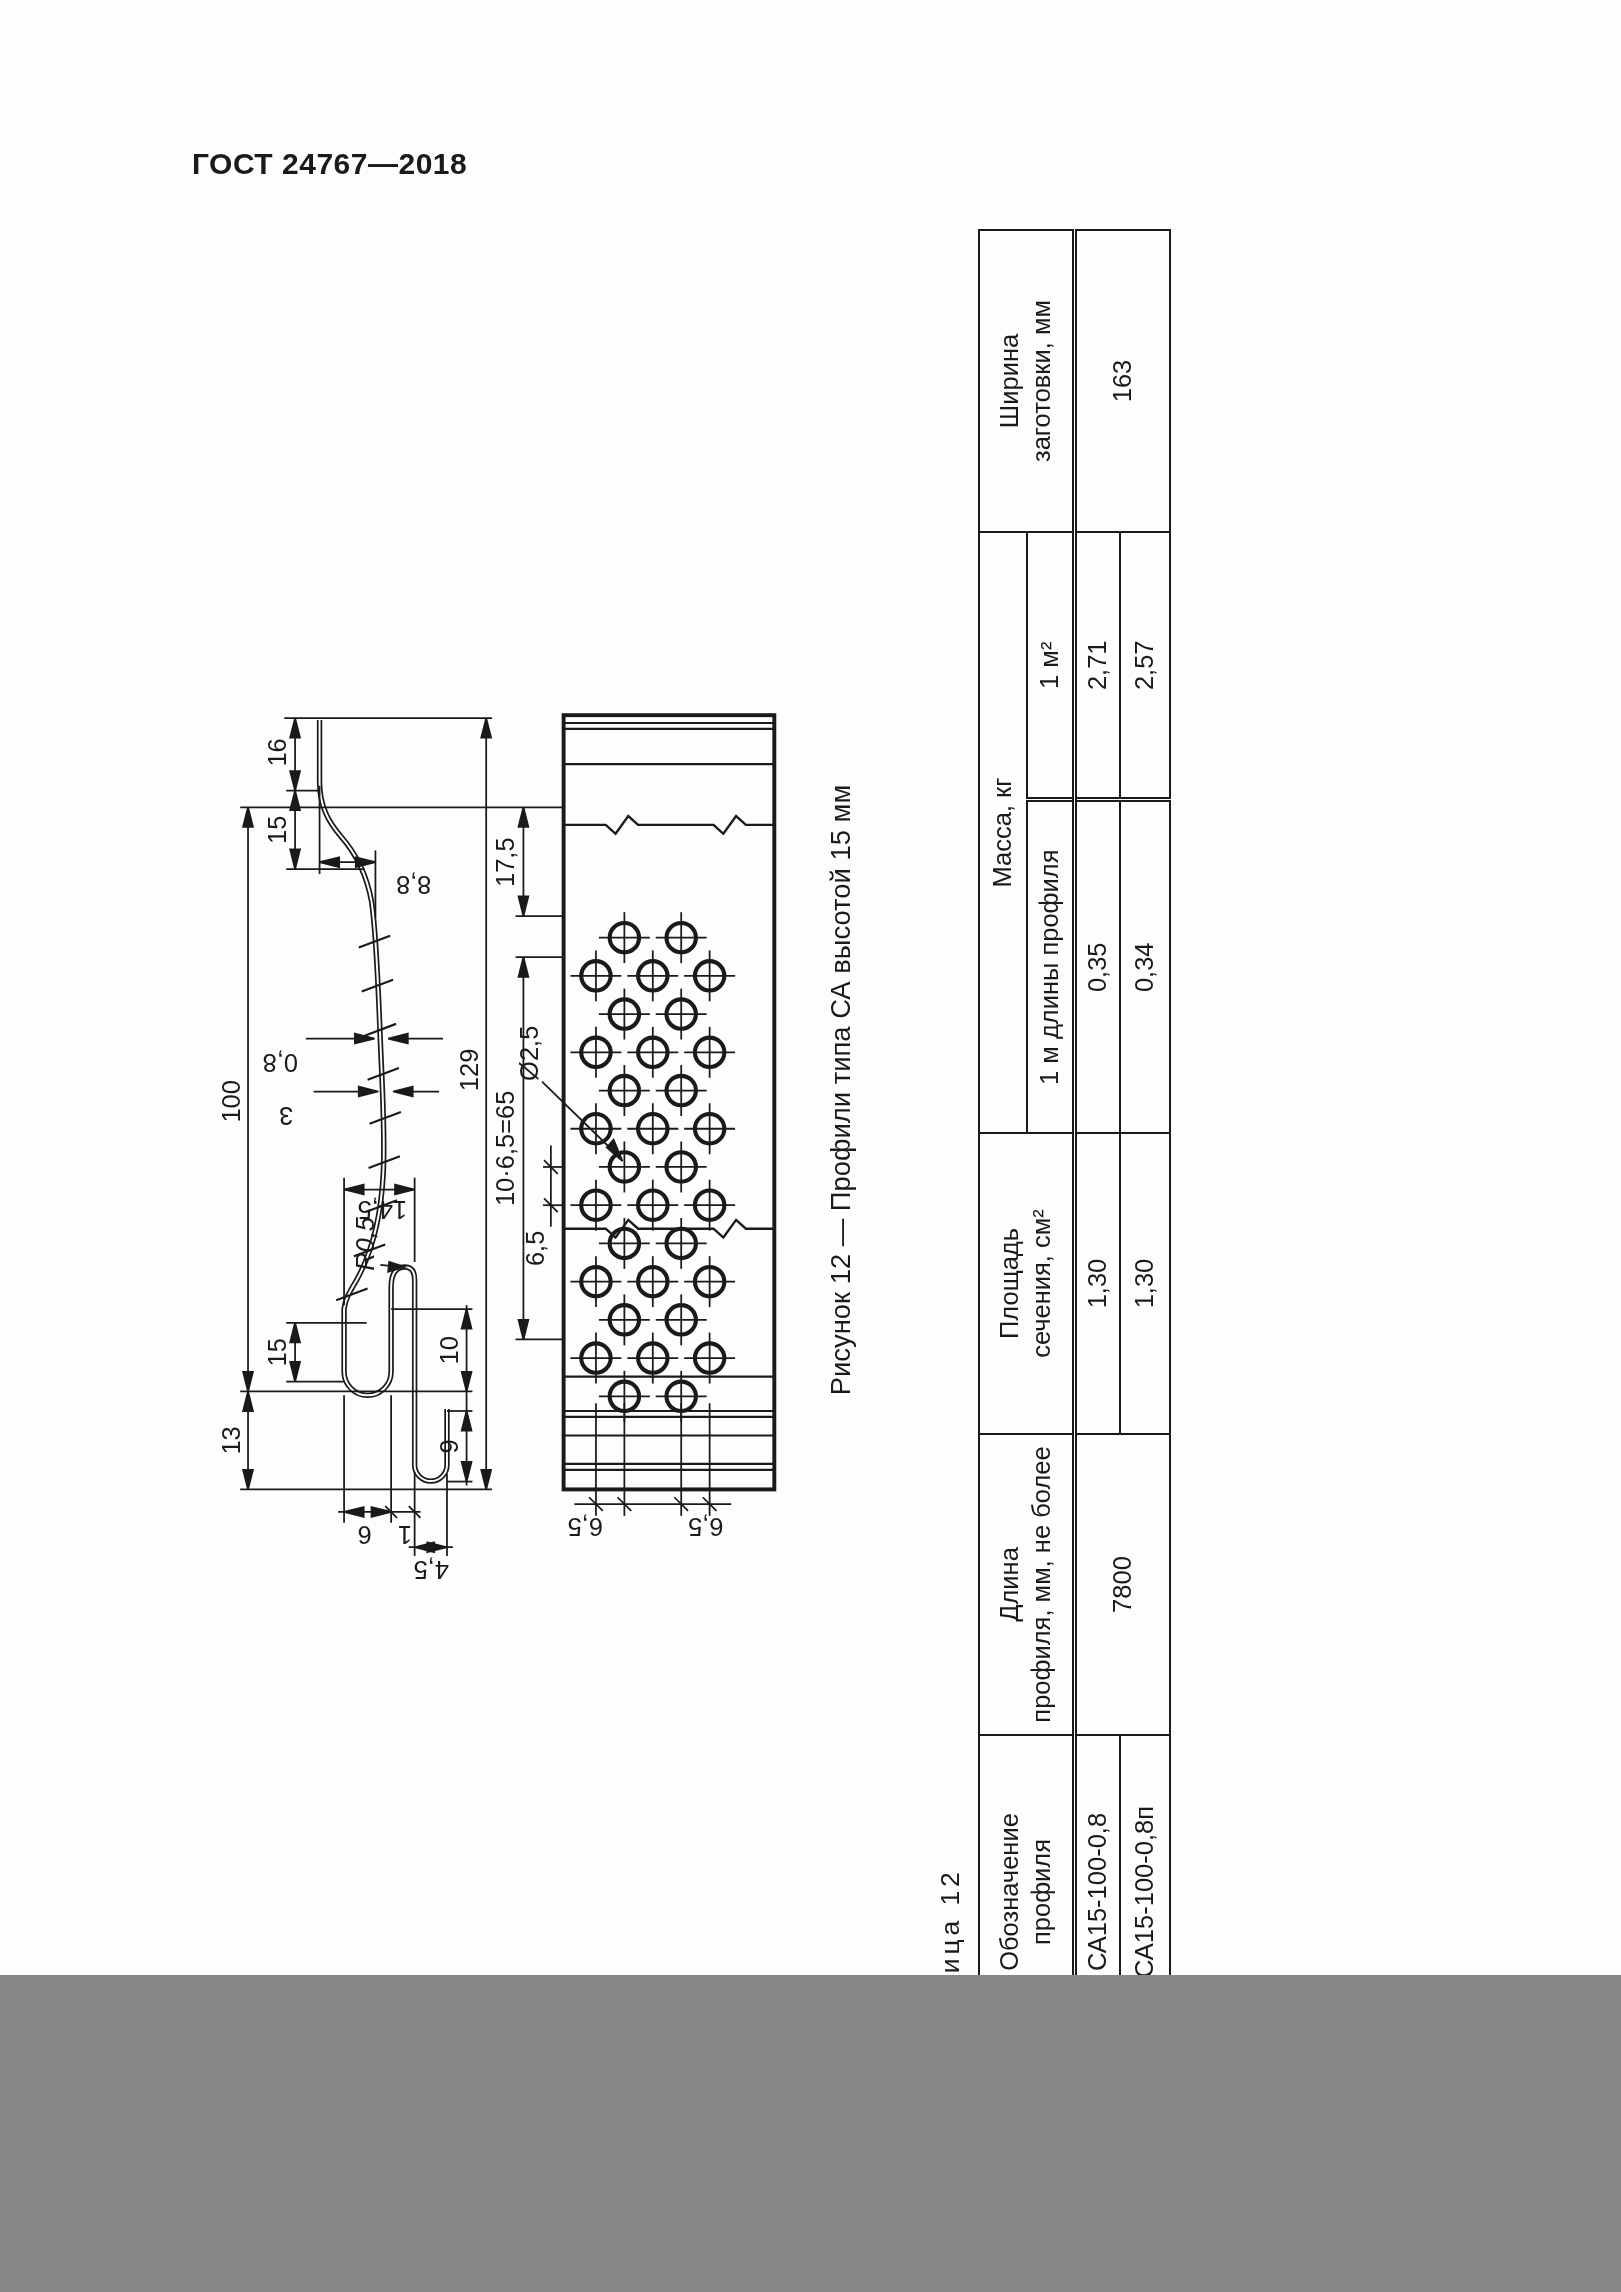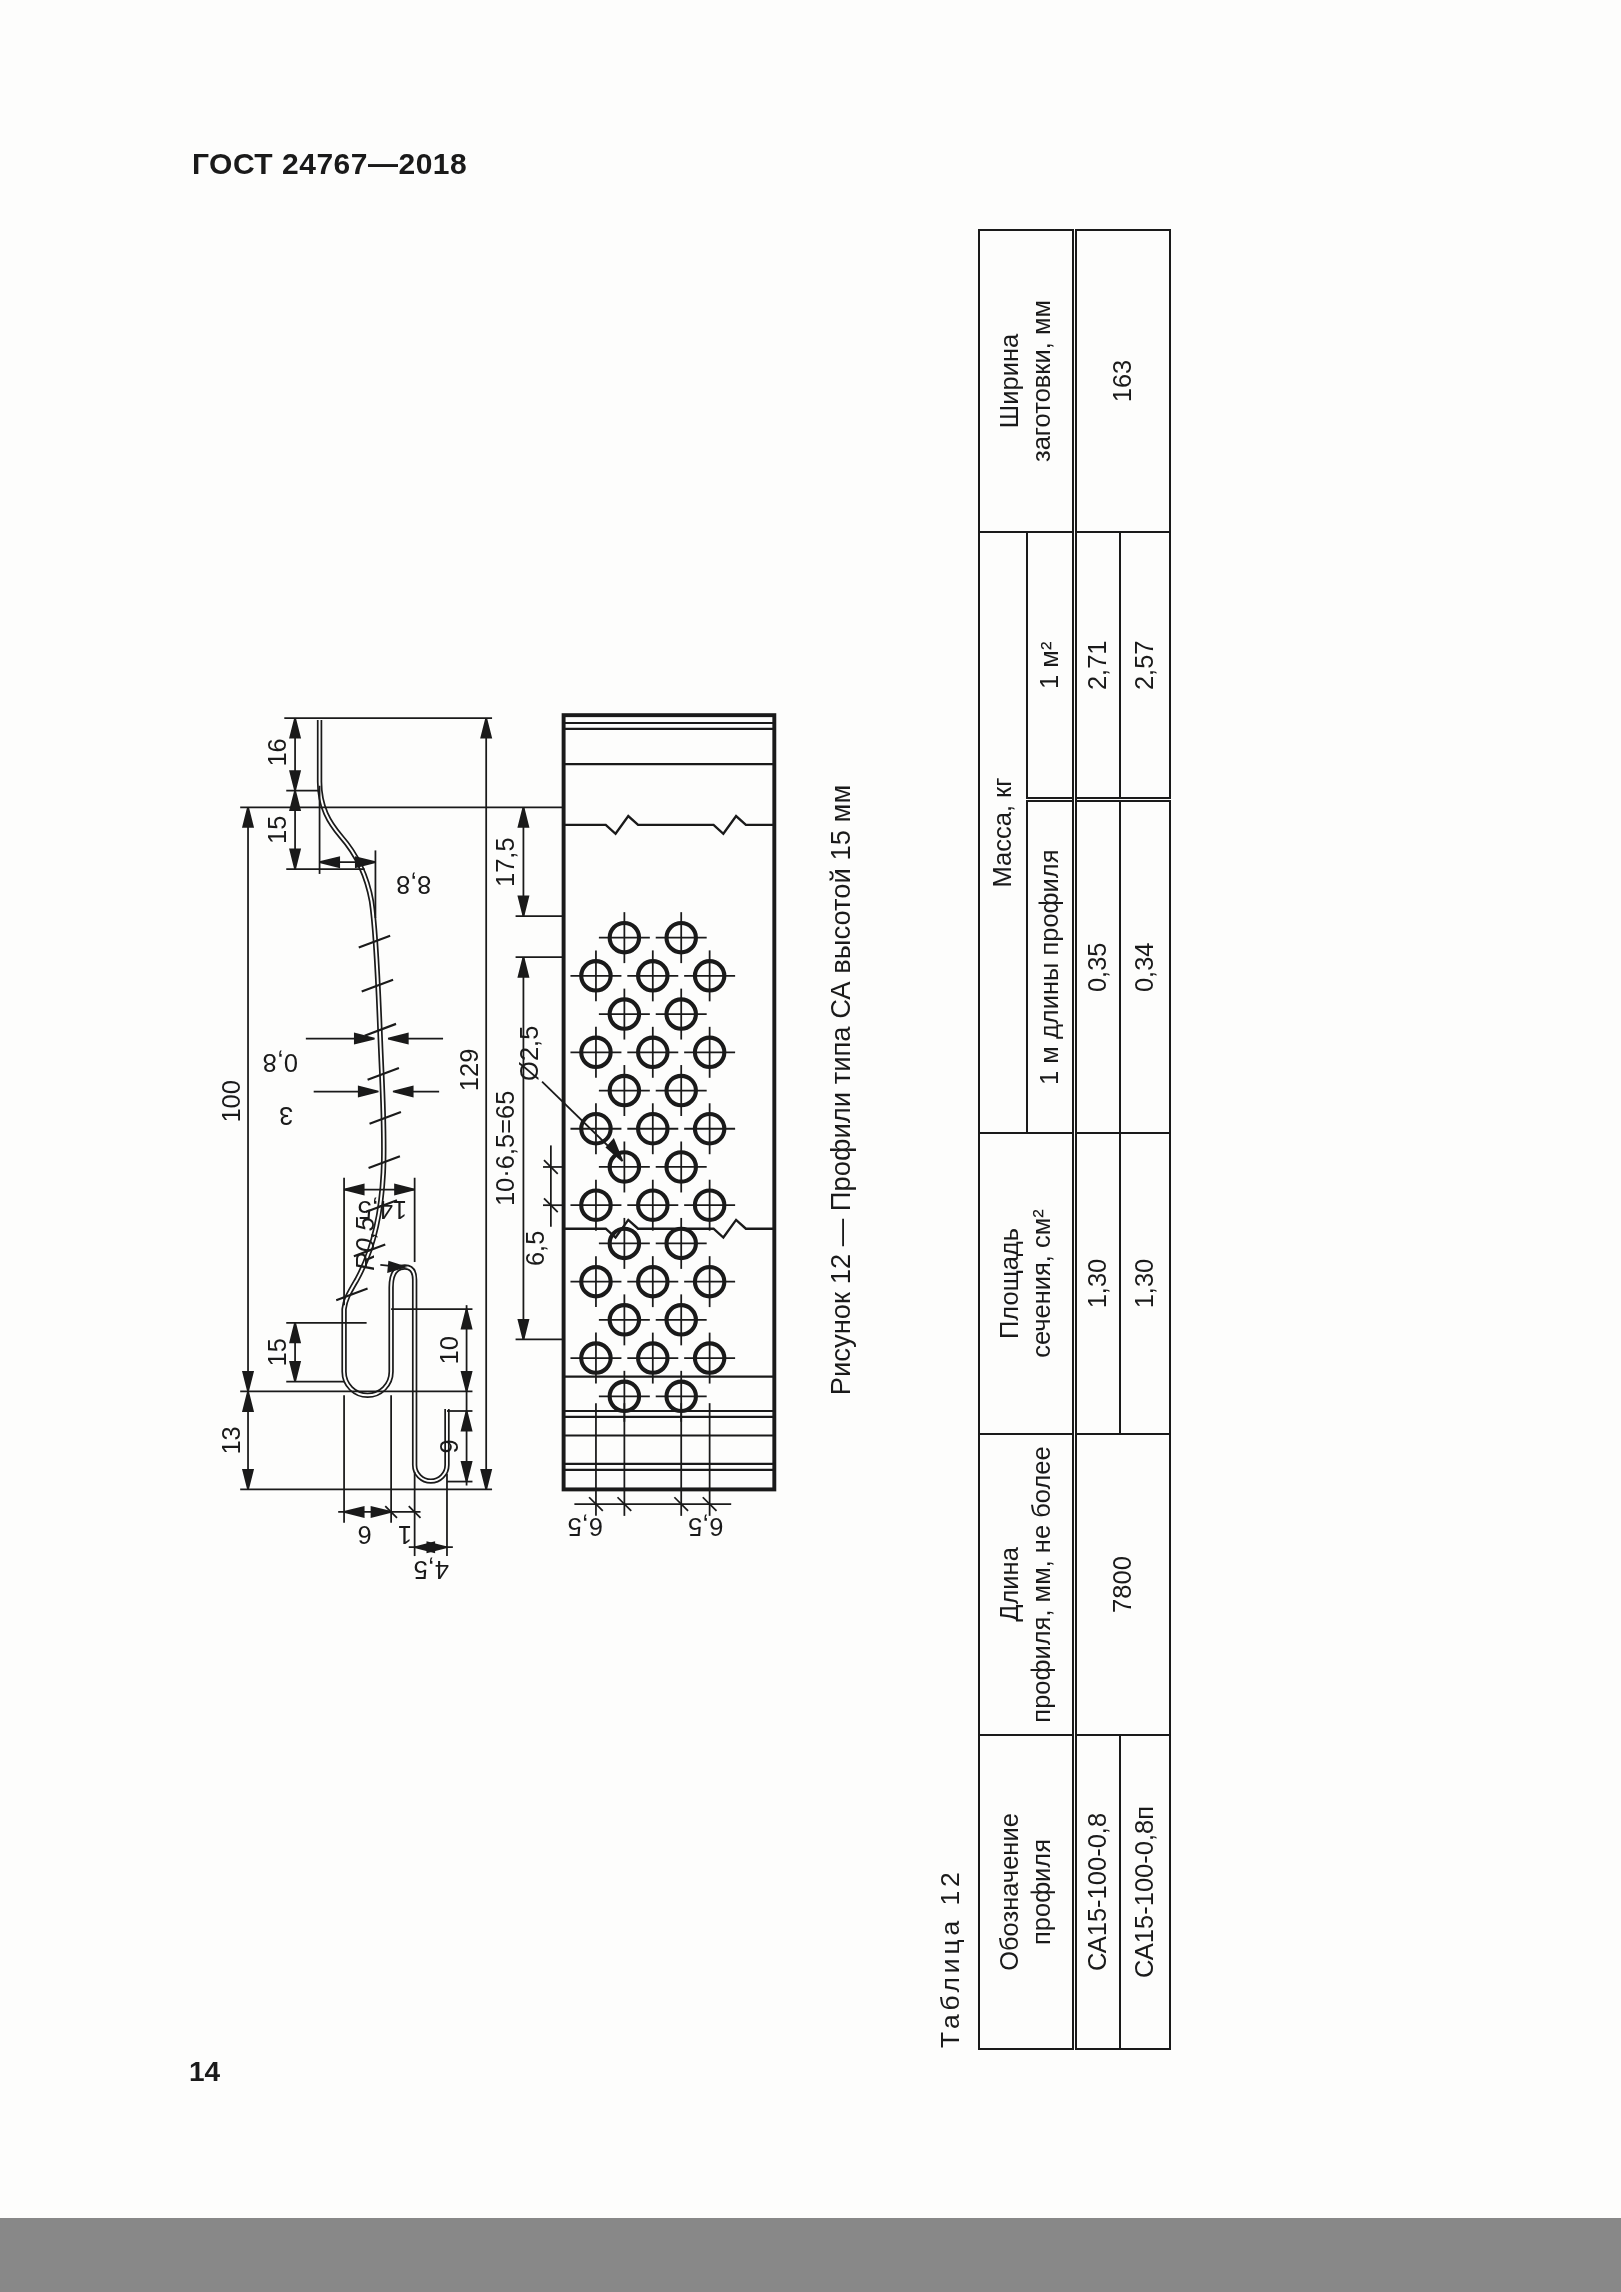--- a/index.html
+++ b/index.html
@@ -1,18 +1,18 @@
 <!DOCTYPE html>
 <html><head>
 <meta charset="utf-8">
 <style>
   html,body{margin:0;padding:0;background:#888;}
   .page{
     position:relative;
-    width:1621px;height:2218px;
+    width:1621px;height:1975px;
     background:#fdfdfc;
     overflow:hidden;
     font-family:"Liberation Sans", sans-serif;
     color:#1a1a1a;
   }
   .doc-header{
     position:absolute;left:192px;top:147px;
     font-size:30px;font-weight:bold;letter-spacing:0.5px;
   }
   .page-number{

